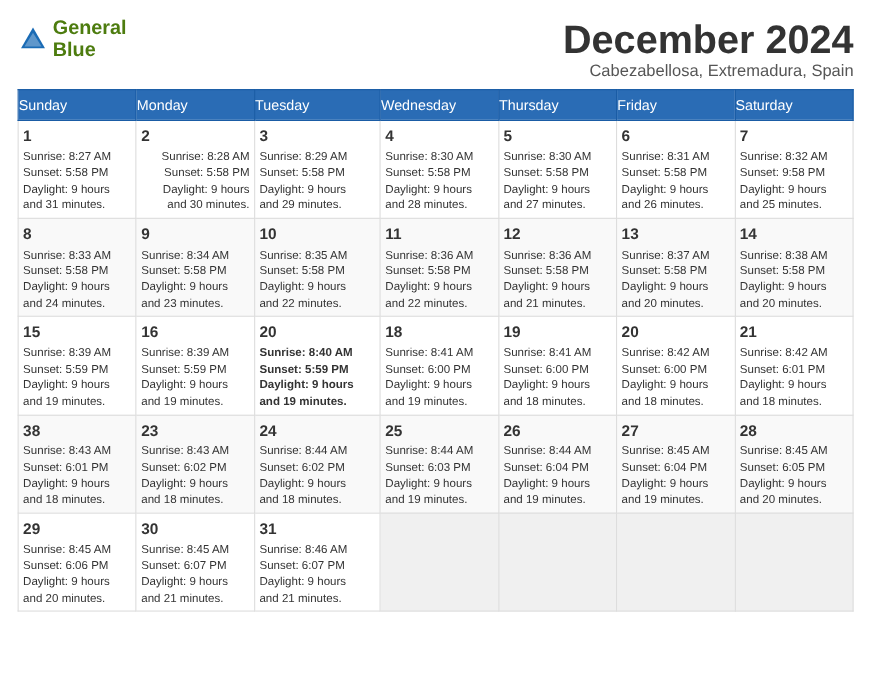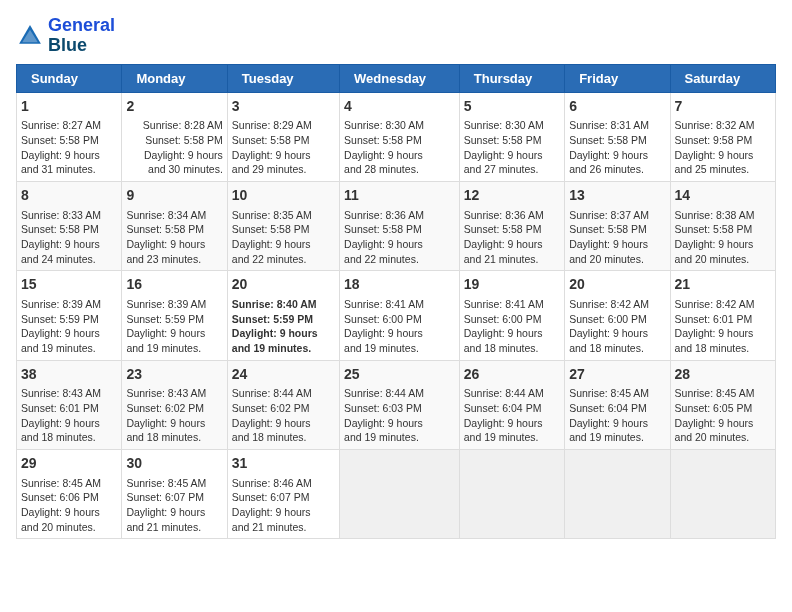--- a/index.html
+++ b/index.html
@@ -21,21 +21,21 @@
       align-items: center;
       gap: 4px;
     }
     .logo-text {
       font-size: 18px;
       font-weight: bold;
       color: #333;
       line-height: 1.1;
     }
     .logo-text span {
-      color: #1d4ed8;
+      color: #4d7c0f;
     }
     .logo-icon {
       width: 28px;
       height: 28px;
     }
     .title-block {
       text-align: right;
     }
     .month-title {
       font-size: 36px;
@@ -48,24 +48,24 @@
       color: #555;
     }
     table {
       width: 100%;
       border-collapse: collapse;
       font-size: 11px;
     }
     thead tr th {
       background-color: #2a6cb5;
       color: #fff;
-      padding: 6px 14px;
+      padding: 6px 0;
       text-align: left;
       font-size: 13px;
-      font-weight: bold;
+      font-weight: normal;
       border: 1px solid #1a5ca5;
     }
     tbody tr td {
       vertical-align: top;
       padding: 4px 4px;
       border: 1px solid #ddd;
       background: #fff;
       min-height: 70px;
       color: #333;
       line-height: 1.4;
@@ -91,22 +91,26 @@
 <body>
 
 <div class="header-section">
   <div class="logo">
     <svg class="logo-icon" viewBox="0 0 36 36">
       <polygon points="18,4 32,28 4,28" fill="#1a6bb5"></polygon>
       <polygon points="18,10 28,26 8,26" fill="#fff" opacity="0.3"></polygon>
     </svg>
     <div class="logo-text">
       <div><span>General</span></div>
-      <div><span style="color:#0c4a6e">Blue</span></div>
+      <div><span style="color:#4d7c0f">Blue</span></div>
     </div>
+  </div>
+  <div class="title-block">
+    <div class="month-title">December 2024</div>
+    <div class="subtitle">Cabezabellosa, Extremadura, Spain</div>
   </div>
 </div>
 
 <table>
   <thead>
     <tr id="days-header">
     <th>Sunday</th>
         <th>Monday</th>
         <th>Tuesday</th>
         <th>Wednesday</th>

